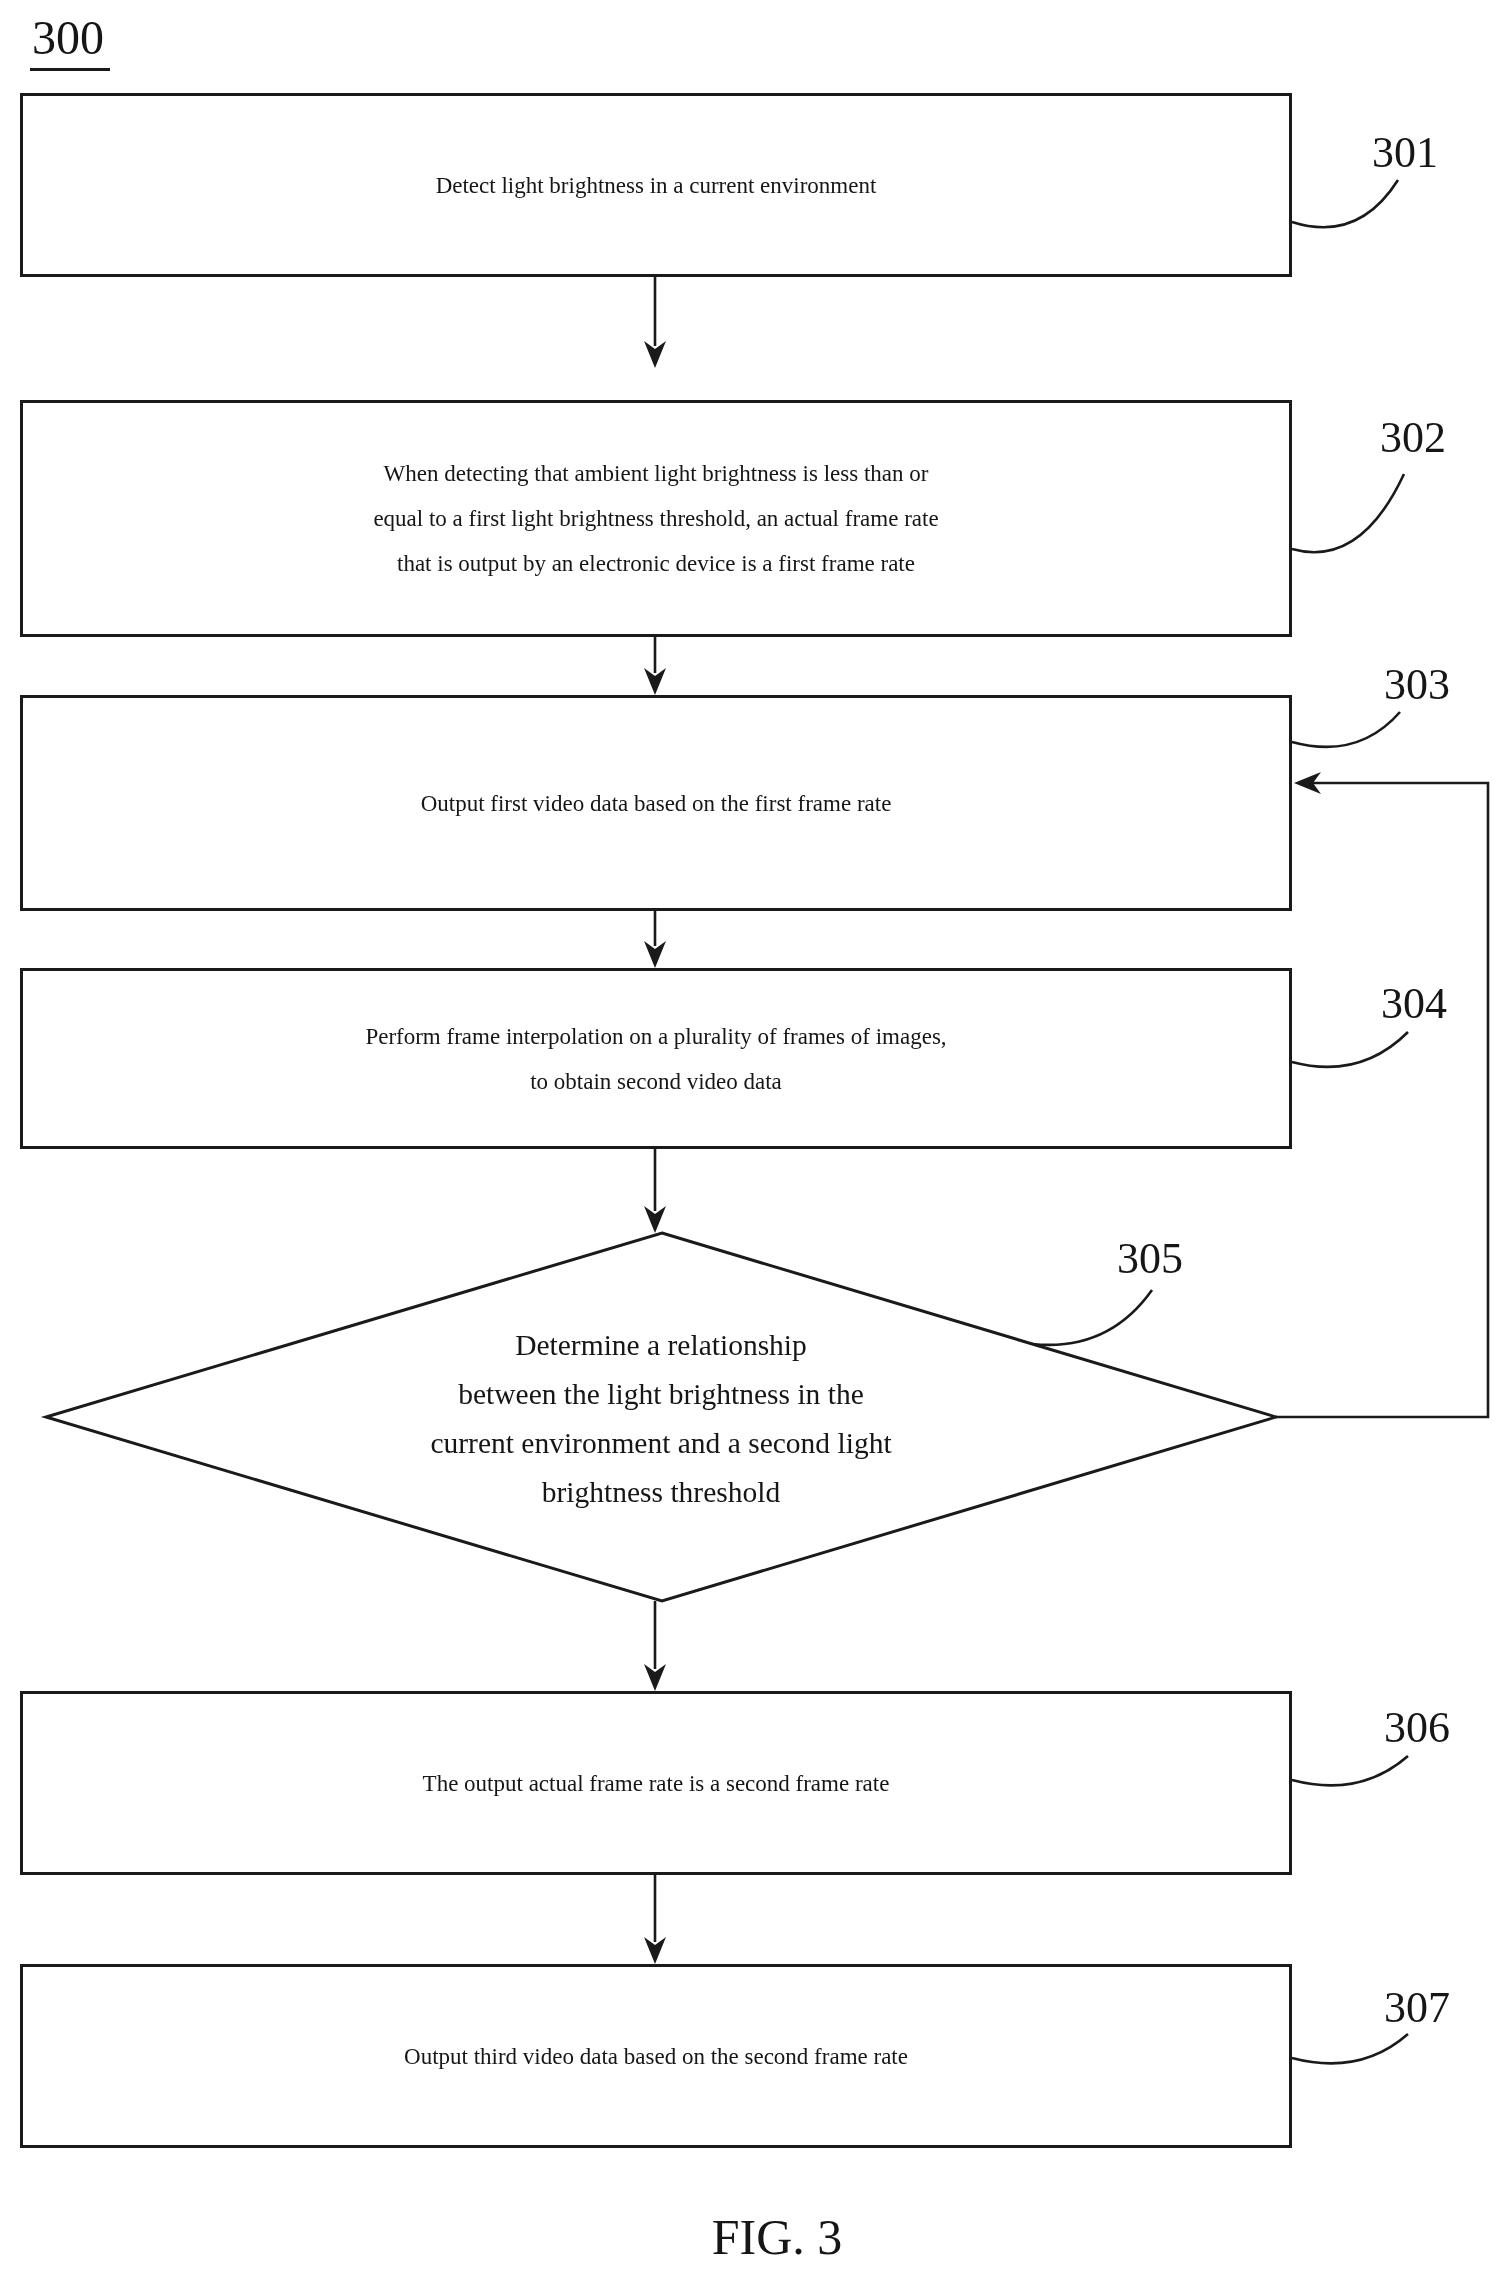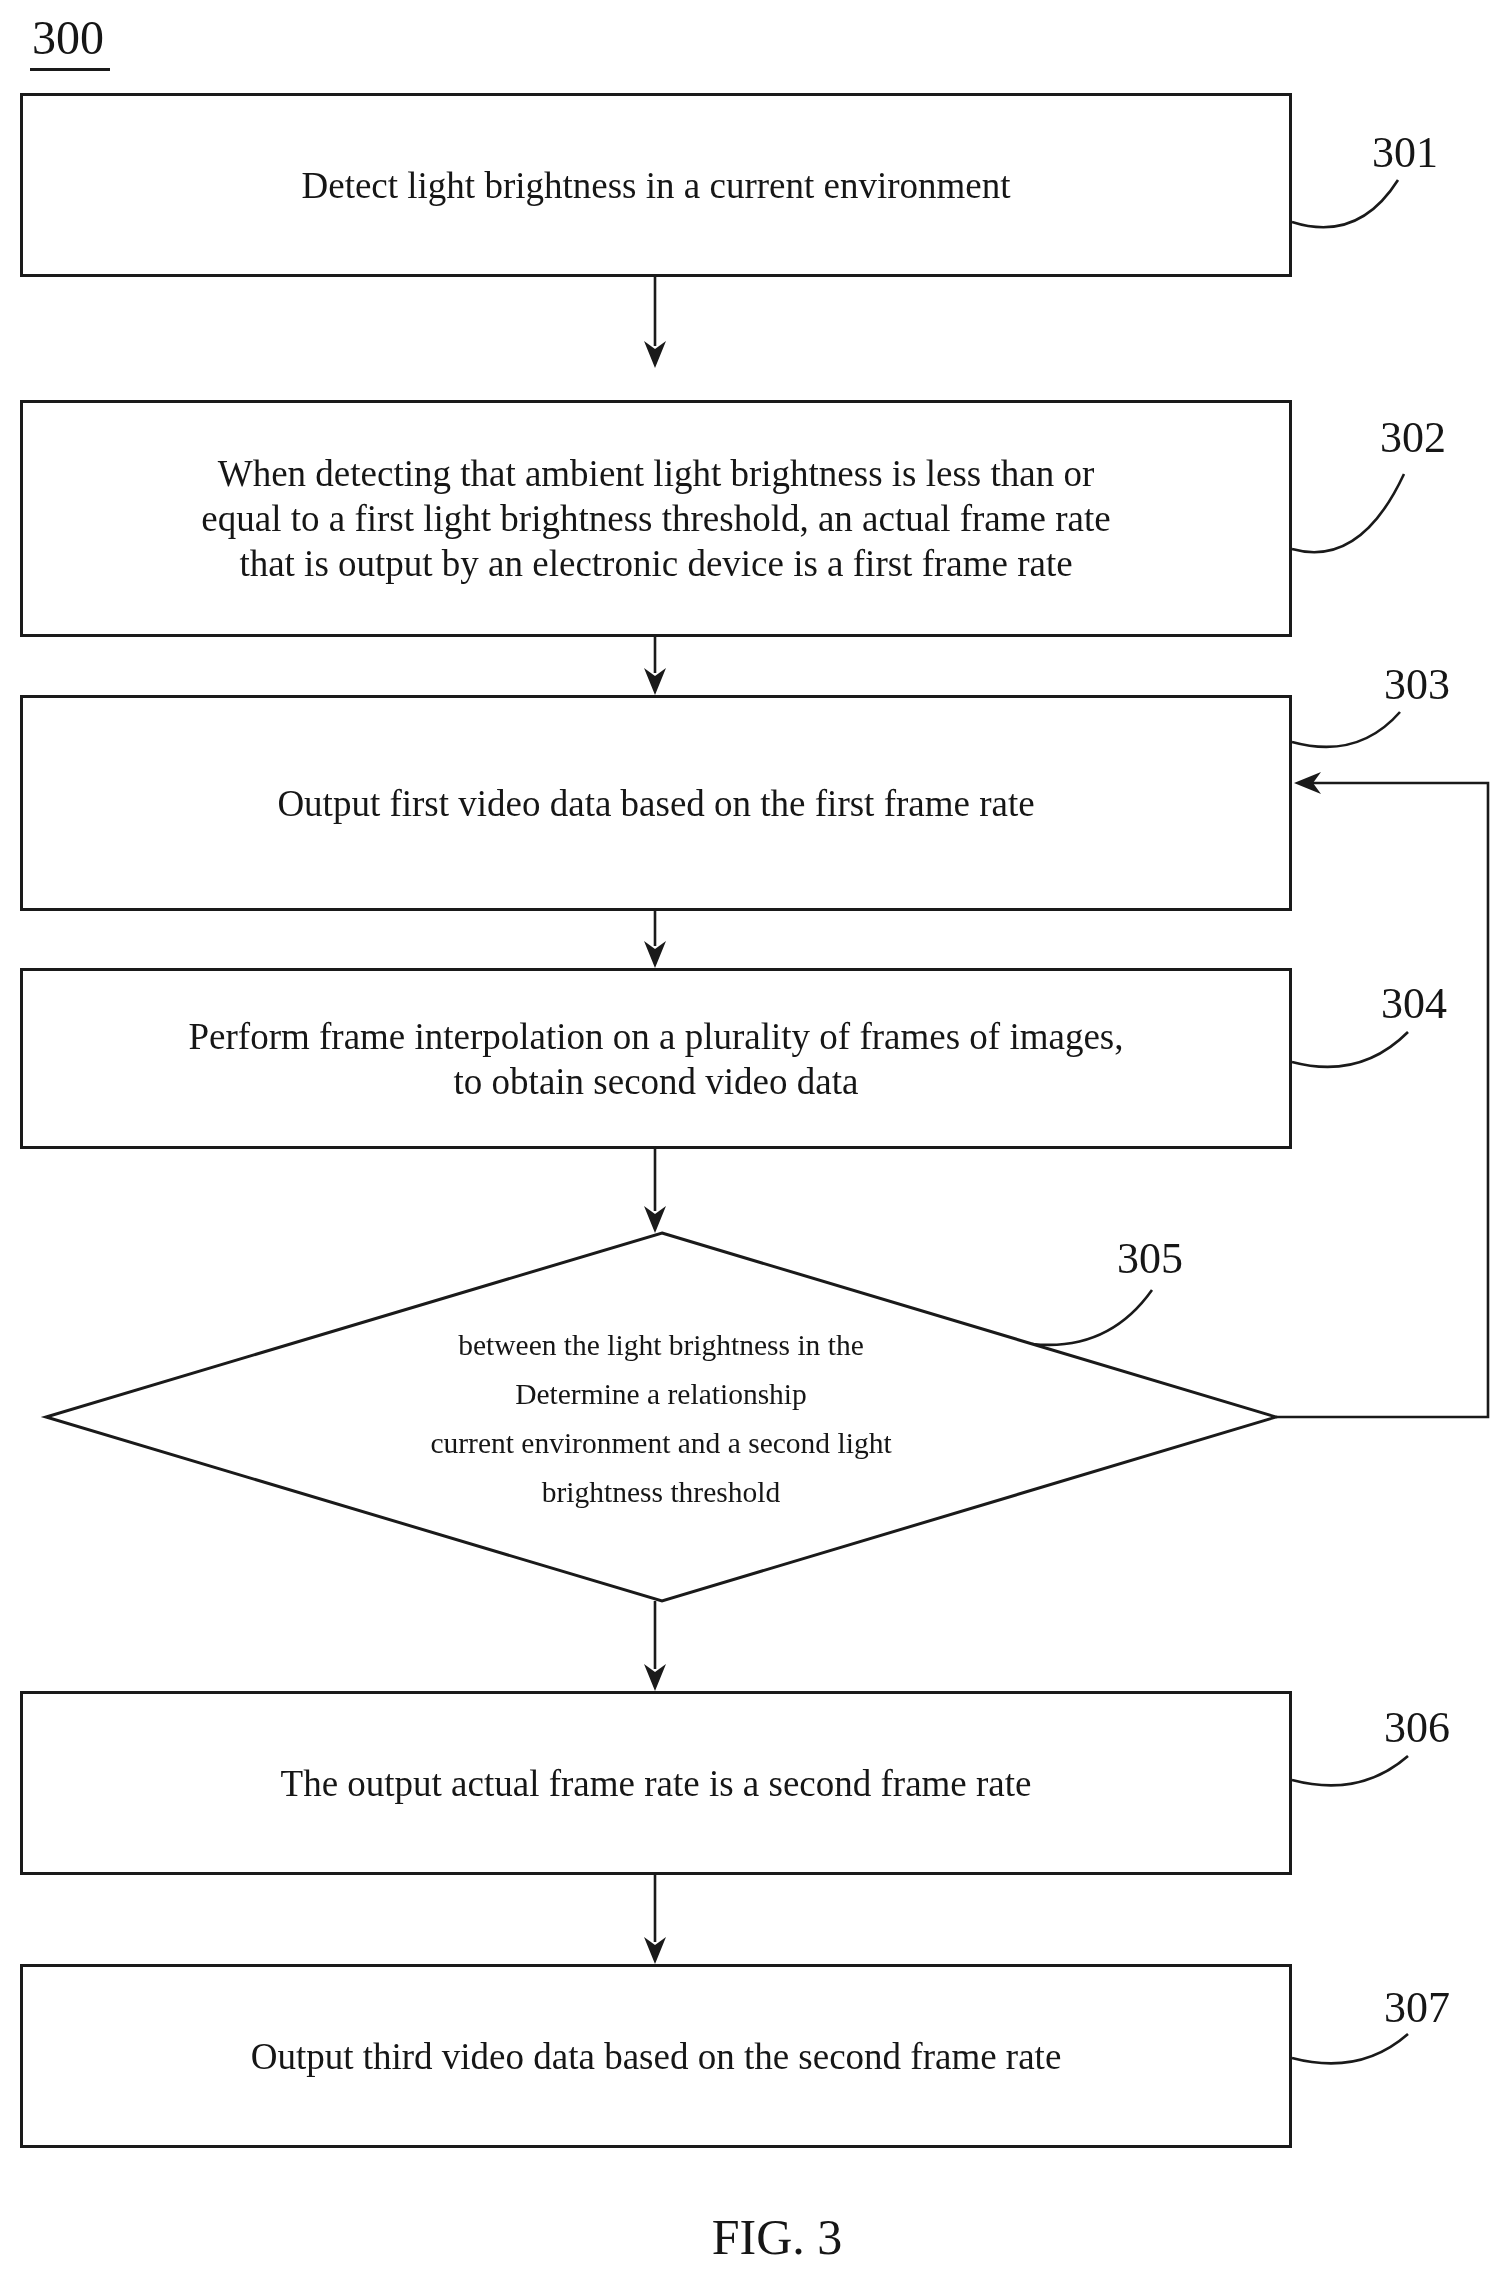--- a/index.html
+++ b/index.html
@@ -18,21 +18,21 @@
     left:20px;
     width:1272px;
     box-sizing:border-box;
     border:3px solid #1a1a1a;
     background:#ffffff;
     display:flex;
     flex-direction:column;
     align-items:center;
     justify-content:center;
     text-align:center;
-    font-size:37px;
+    font-size:23px;
     line-height:45px;
     z-index:2;
   }
   .flow-box span{display:block;white-space:nowrap;}
   .diamond-text{
     position:absolute;
     left:261px;
     top:1321px;
     width:800px;
     text-align:center;
@@ -122,22 +122,22 @@
   <div class="flow-box" style="top:695px;height:216px;">
     <span>Output first video data based on the first frame rate</span>
   </div>
 
   <div class="flow-box" style="top:968px;height:181px;">
     <span>Perform frame interpolation on a plurality of frames of images,</span>
     <span>to obtain second video data</span>
   </div>
 
   <div class="diamond-text">
+    <span>Determine a relationship</span>
     <span>between the light brightness in the</span>
-    <span>Determine a relationship</span>
     <span>current environment and a second light</span>
     <span>brightness threshold</span>
   </div>
 
   <div class="flow-box" style="top:1691px;height:184px;">
     <span>The output actual frame rate is a second frame rate</span>
   </div>
 
   <div class="flow-box" style="top:1964px;height:184px;">
     <span>Output third video data based on the second frame rate</span>

